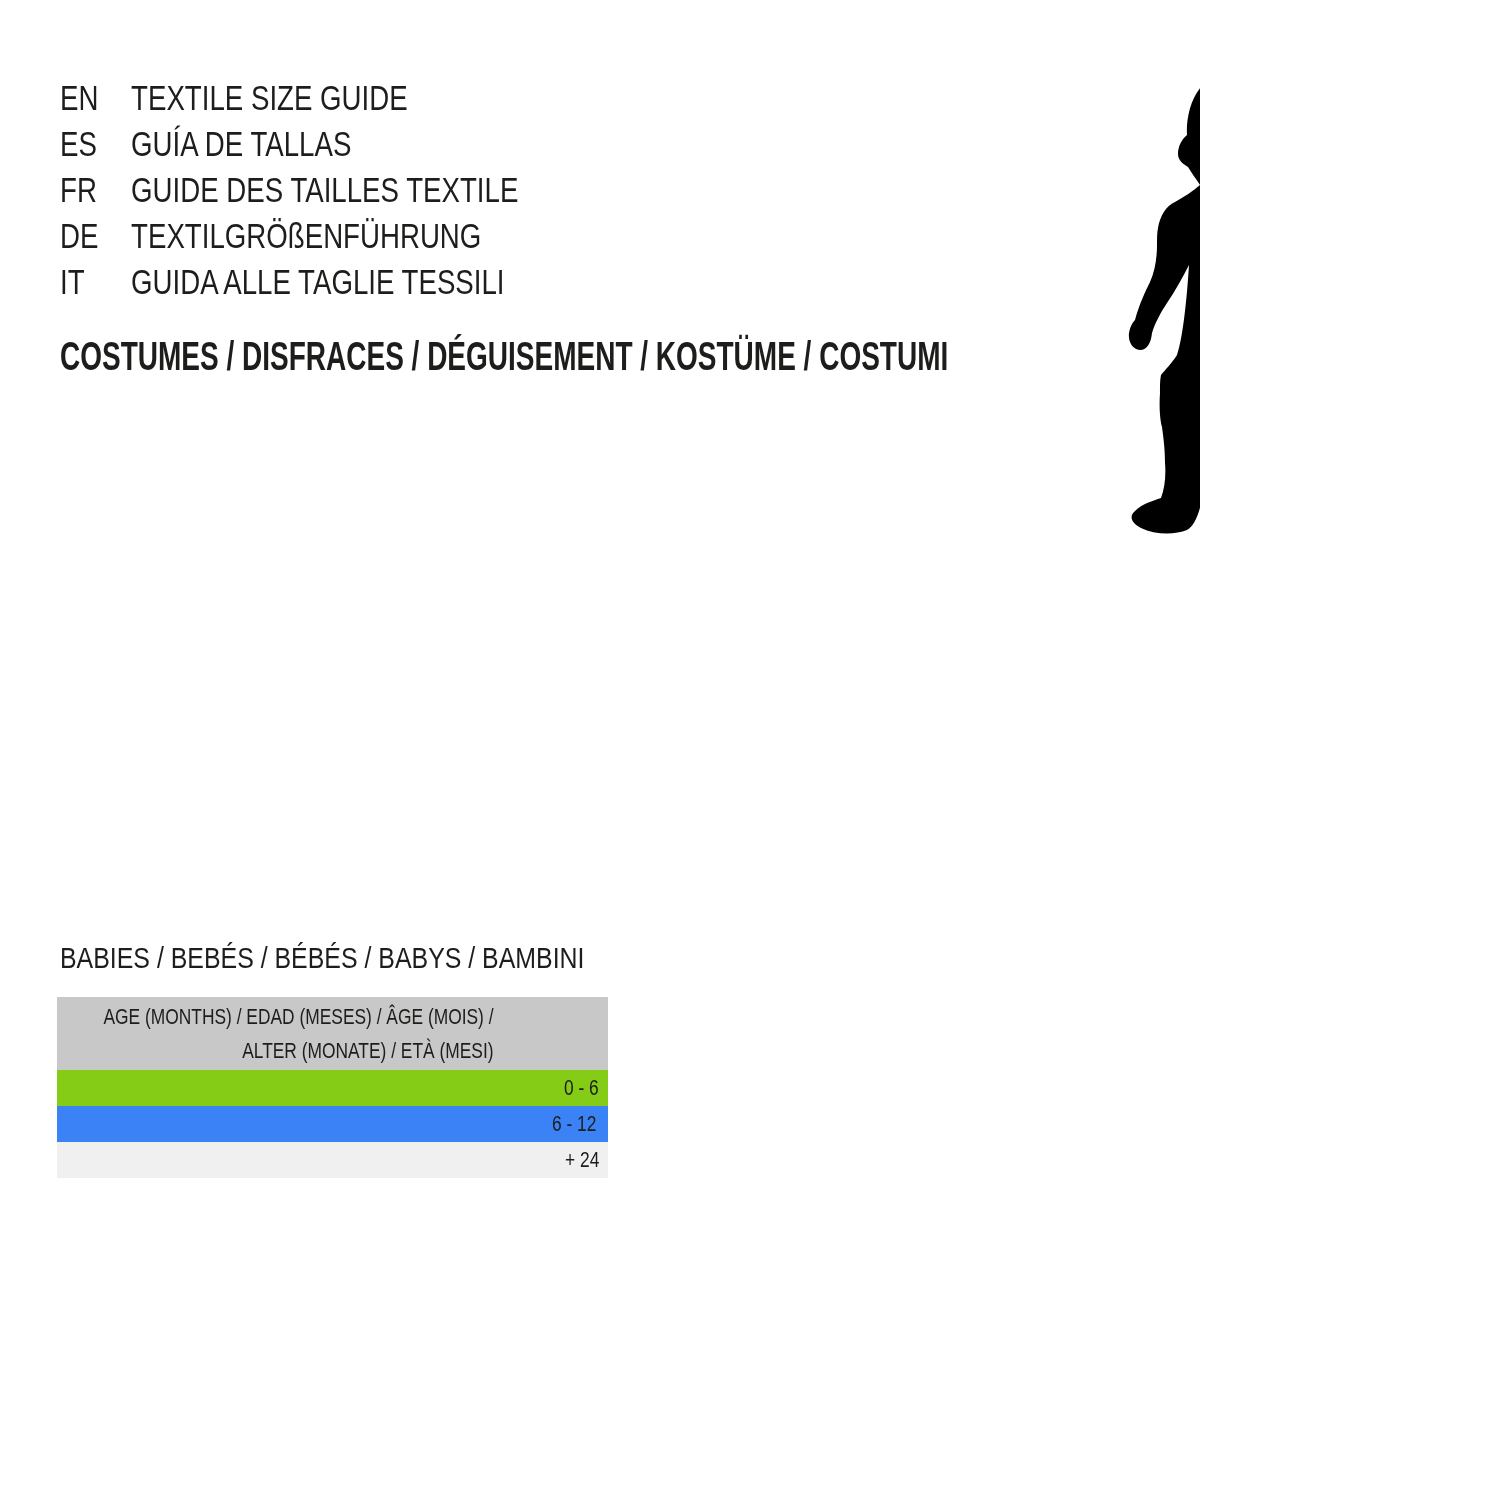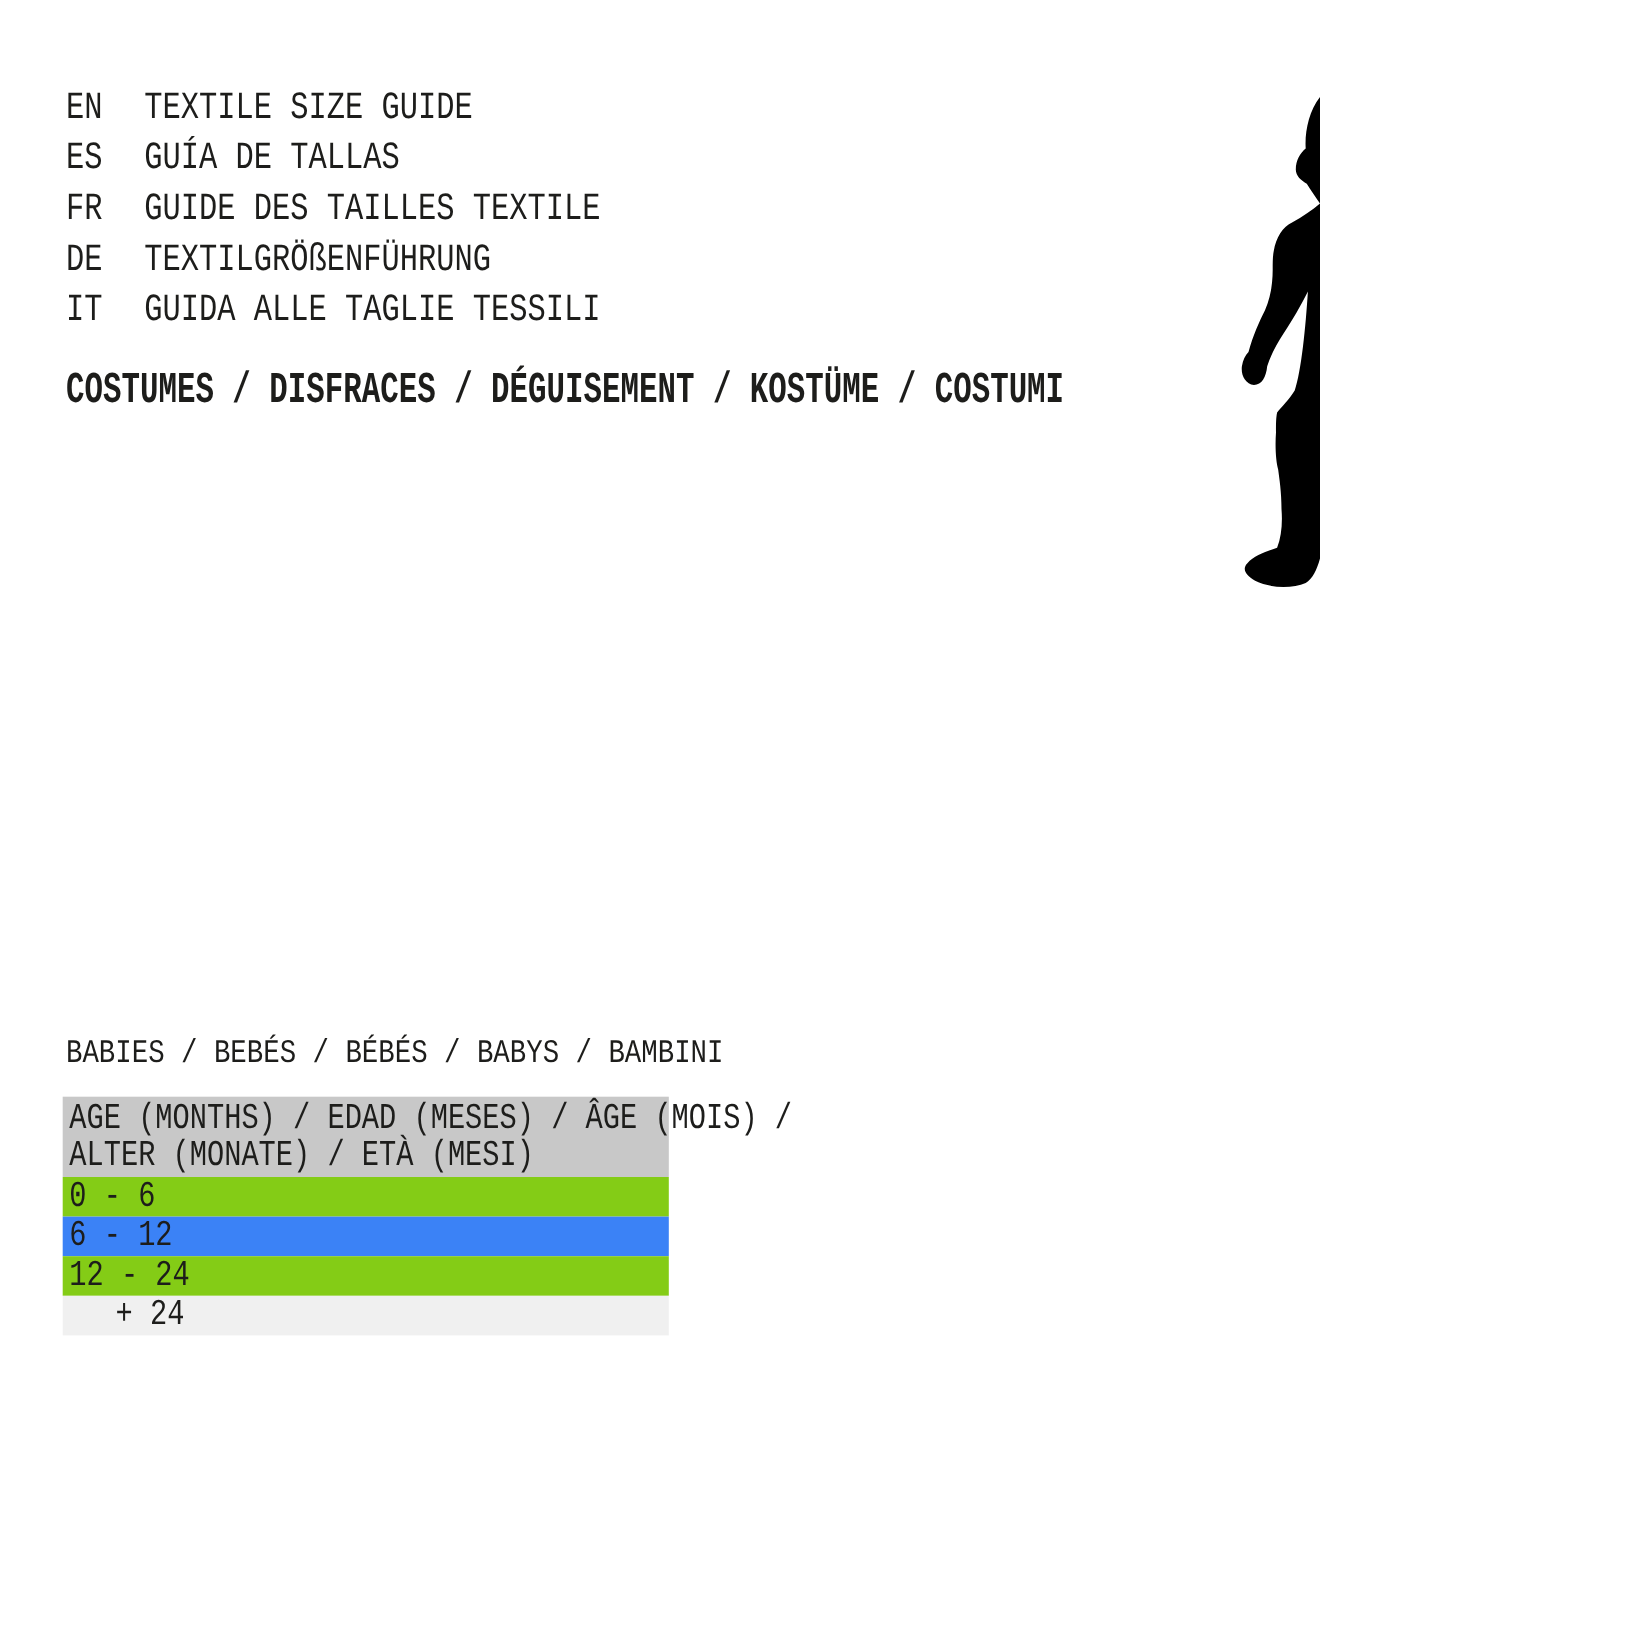--- a/index.html
+++ b/index.html
@@ -2,21 +2,21 @@
 <html><head>
 <meta charset="utf-8">
 <style>
   html, body { margin: 0; padding: 0; }
   .page {
     position: relative;
     width: 1200px;
     height: 1500px;
     background: #ffffff;
     overflow: hidden;
-    font-family: Liberation Mono, monospace;
+    font-family: Liberation Sans, sans-serif;
     color: #1d1d1b;
   }
   
   .lang-list { position: absolute; left: 60px; top: 75px; }
   .lang-row {
     font-size: 35px;
     line-height: 46px;
     white-space: nowrap;
     transform: scaleX(0.79);
     transform-origin: 0 0;
@@ -30,21 +30,21 @@
     transform: scaleX(0.70); transform-origin: 0 0;
   }
   
   .baby-svg { position: absolute; left: 1127px; top: 75px; width: 200px; height: 465px; }
   
   .section-title {
     position: absolute; left: 60px; top: 940px;
     font-size: 30px; line-height: 36px; white-space: nowrap;
     transform: scaleX(0.83); transform-origin: 0 0;
   }
-  .size-table { position: absolute; left: 57px; top: 997px; width: 551px; font-size: 33px; }
+  .size-table { position: absolute; left: 57px; top: 997px; width: 551px; font-size: 22px; text-align: right; }
   .thead {
     height: 73px;
     display: flex; flex-direction: column; justify-content: center;
     padding-left: 6px; box-sizing: border-box;
     background: #c8c8c8;
   }
   .hline {
     line-height: 34px; white-space: nowrap;
     transform: scaleX(0.79); transform-origin: 0 50%;
   }
@@ -145,21 +145,18 @@
     <div class="thead" style="background: rgb(200, 200, 200);">
       <div class="hline">AGE (MONTHS) / EDAD (MESES) / ÂGE (MOIS) /</div>
       <div class="hline">ALTER (MONATE) / ETÀ (MESI)</div>
     </div>
     <div class="trow">
       <span class="cell">0 - 6</span>
     </div>
     <div class="trow alt" style="background: #3b82f6;">
       <span class="cell">6 - 12</span>
     </div>
-    <div class="trow">
-      <span class="cell">12 - 24</span>
-    </div>
     <div class="trow alt" style="background: rgb(240, 240, 240); padding-left: 48px;">
       <span class="cell">+ 24</span>
     </div>
   </div>
 
 </div>
 
 </body></html>

